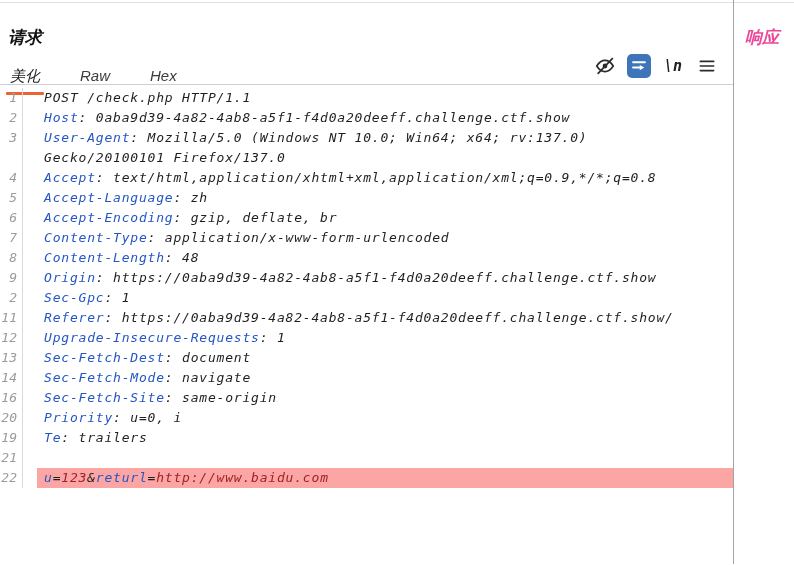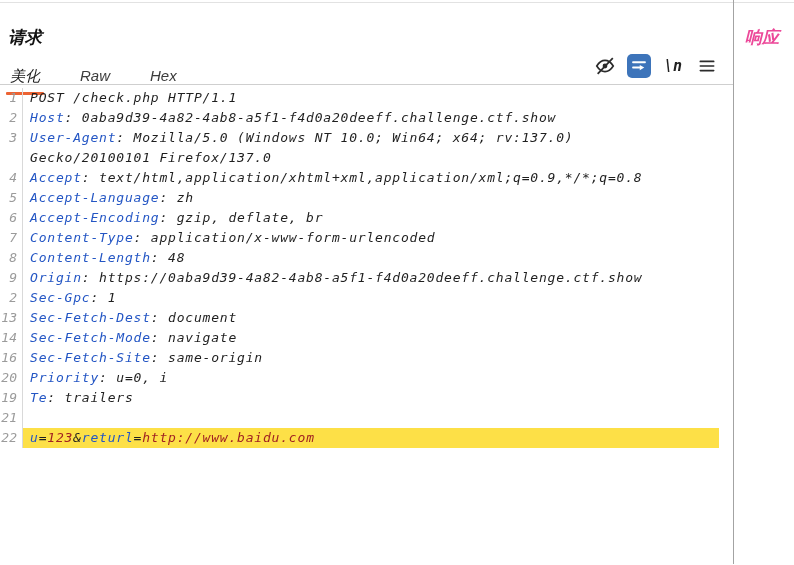--- a/index.html
+++ b/index.html
@@ -26,22 +26,22 @@
   .nl-label { font-family:"DejaVu Sans Mono", monospace; font-size:15px; font-weight:bold; color:#222; }
 
   .tab-sep { position:absolute; left:0; top:84px; width:733px; height:1px; background:#cfcfcf; }
 
   
   .code { position:absolute; left:0; top:88px; width:733px;
     font-family:"DejaVu Sans Mono", monospace; font-size:13px; letter-spacing:0.8px; }
   .row { display:flex; height:20px; line-height:20px; }
   .gut { width:23px; flex:0 0 23px; text-align:right; padding-right:5px;
     color:#9b9b9b; border-right:1px solid #d9d9d9; letter-spacing:0; }
-  .row-content { width:696px; padding-left:7px; white-space:pre; overflow:hidden; }
-  .row.hl .row-content { background:#fde047; }
+  .row-content { width:696px; padding-left:7px; white-space:pre; overflow:hidden;margin-left:14px; }
+  .row.hl .row-content { background:#fca5a5; }
   .p { color:#1f1f1f; }
   .h { color:#2456c4; }
   .v { color:#a12222; }
   .u { border-bottom:1px dotted currentColor; }
 
   
   .v-divider { position:absolute; left:733px; top:0; width:1px; height:565px; background:#a3a3a3; }
   .resp-panel { position:absolute; left:734px; top:0; width:60px; height:565px; }
   .resp-title { position:absolute; left:11px; top:26px; font-size:17px; font-weight:bold; color:#ec4899; white-space:nowrap; }
 
@@ -128,20 +128,28 @@
         </div>
         <div class="row">
           <span class="gut">9</span>
           <div class="row-content"><span class="h">Origin</span><span class="p">: https://0aba9d39-4a82-4ab8-a5f1-f4d0a20deeff.challenge.ctf.show</span></div>
         </div>
         <div class="row">
           <span class="gut">2</span>
           <div class="row-content"><span class="h">Sec-Gpc</span><span class="p">: 1</span></div>
         </div>
         <div class="row">
+          <span class="gut">11</span>
+          <div class="row-content"><span class="h">Referer</span><span class="p">: https://0aba9d39-4a82-4ab8-a5f1-f4d0a20deeff.challenge.ctf.show/</span></div>
+        </div>
+        <div class="row">
+          <span class="gut">12</span>
+          <div class="row-content"><span class="h">Upgrade-Insecure-Requests</span><span class="p">: 1</span></div>
+        </div>
+        <div class="row">
           <span class="gut">13</span>
           <div class="row-content"><span class="h">Sec-Fetch-Dest</span><span class="p">: document</span></div>
         </div>
         <div class="row">
           <span class="gut">14</span>
           <div class="row-content"><span class="h">Sec-Fetch-Mode</span><span class="p">: navigate</span></div>
         </div>
         <div class="row">
           <span class="gut">16</span>
           <div class="row-content"><span class="h">Sec-Fetch-Site</span><span class="p">: same-origin</span></div>

